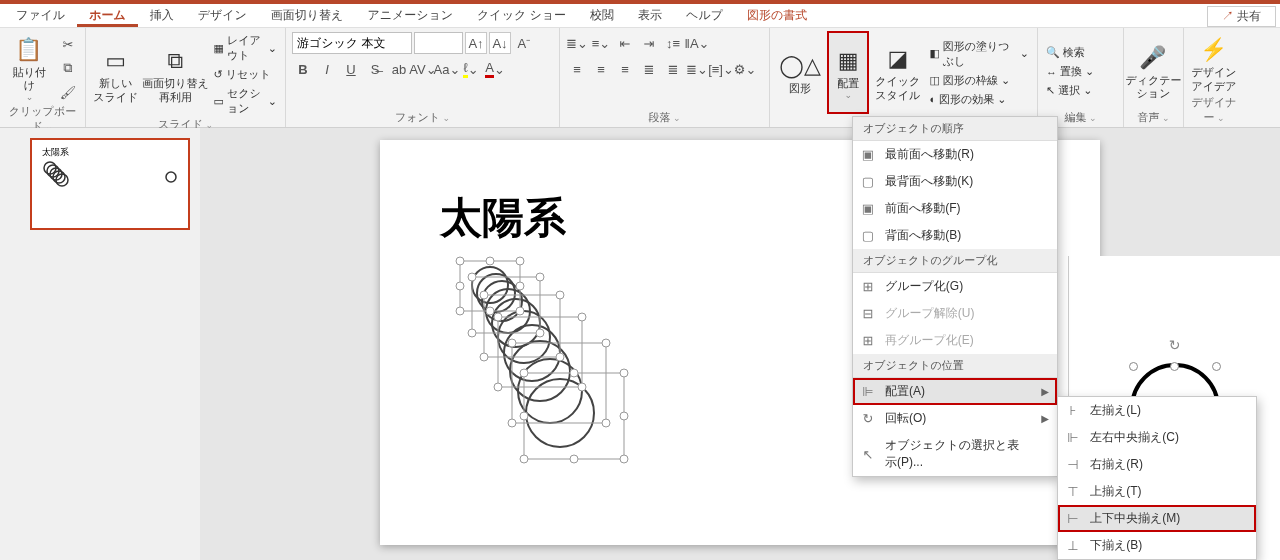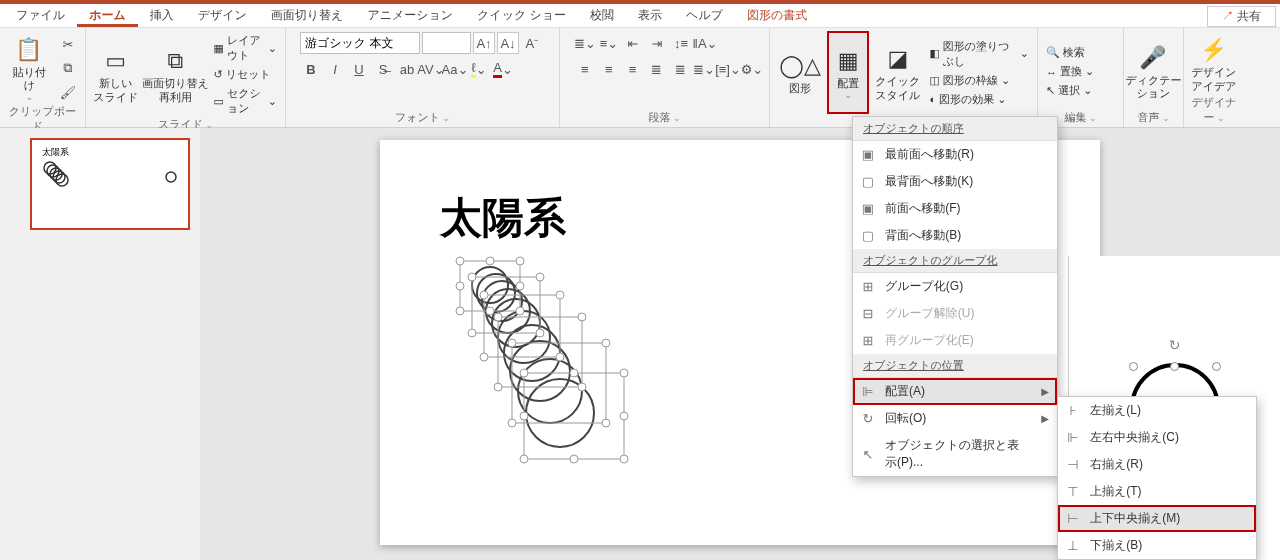--- a/index.html
+++ b/index.html
@@ -18,21 +18,21 @@
 .rgroup { border-right: 1px solid #d8d8d8; padding: 4px 6px 2px; display: flex; flex-direction: column; justify-content: space-between; }
 .rgroup .ctl-body { display: flex; gap: 4px; flex: 1; }
 .rgroup .label { text-align: center; font-size: 11px; color: #666; }
 .rgroup .label::after { content: " ⌄"; font-size: 9px; color: #999; }
 
 .bigbtn { display: flex; flex-direction: column; align-items: center; justify-content: center; font-size: 11px; color: #333; padding: 2px 6px; min-width: 40px; }
 .bigbtn .ico { font-size: 22px; height: 32px; display: flex; align-items: center; }
 .bigbtn .cap { text-align: center; line-height: 1.2; }
 
 .stack { display: flex; flex-direction: column; gap: 2px; justify-content: center; }
-.stack-row { display: flex; gap: 2px; align-items: center; margin-left: 8px; }
+.stack-row { display: flex; gap: 2px; align-items: center; }
 .smallitem { font-size: 11px; color: #333; display: flex; align-items: center; gap: 3px; padding: 1px 2px; }
 
 .font-combo { border: 1px solid #c0c0c0; background: #fff; font-size: 12px; padding: 2px 4px; height: 22px; }
 .font-name { width: 120px; }
 .font-size { width: 42px; padding-left: 43px; }
 .tinybtn { width: 22px; height: 22px; border: 1px solid transparent; display: inline-flex; align-items: center; justify-content: center; font-size: 13px; color: #555; }
 .tinybtn.framed { border-color: #c8c8c8; background: #fff; }
 
 .highlighted { outline: 2px solid #c00000; outline-offset: -1px; }
 
@@ -43,21 +43,21 @@
 .thumb-title { font-size: 9px; position: absolute; left: 10px; top: 6px; }
 
 .canvas-area { flex: 1; display: flex; align-items: flex-start; justify-content: center; padding-top: 12px; }
 .slide { width: 720px; height: 405px; background: #fff; box-shadow: 0 2px 8px rgba(0,0,0,.3); position: relative; }
 .slide-title { position: absolute; left: 60px; top: 50px; font-size: 42px; font-weight: 600; font-family: "Yu Gothic", serif; }
 
 .spiral { position: absolute; left: 70px; top: 115px; }
 
 
 .dropdown { position: absolute; background: #fff; border: 1px solid #c8c8c8; box-shadow: 2px 4px 10px rgba(0,0,0,.25); font-size: 12px; z-index: 100; }
-.dd-header { background: #eee; color: #555; padding: 4px 10px; font-size: 11px; border-bottom: 1px solid #ddd; text-decoration: underline; }
+.dd-header { background: #eee; color: #555; padding: 4px 10px; font-size: 11px; border-bottom: 1px solid #ddd; }
 .dd-item { padding: 5px 28px 5px 32px; color: #333; position: relative; display: flex; align-items: center; }
 .dd-item.disabled { color: #aaa; }
 .dd-item.hover { background: #e4e4e4; }
 .dd-item.highlighted { outline: 2px solid #c00000; outline-offset: -2px; }
 .dd-item .submenu-arrow { position: absolute; right: 8px; font-size: 10px; color: #666; }
 .dd-ico { position: absolute; left: 6px; width: 18px; text-align: center; font-size: 13px; color: #777; }
 
 .submenu { left: 1057px; top: 396px; width: 200px; }
 
 .design-pane { width: 212px; background: #fff; border-left: 1px solid #ccc; position: absolute; right: 0; top: 128px; bottom: 0; padding: 12px; display:flex; align-items:center; justify-content:center;}

